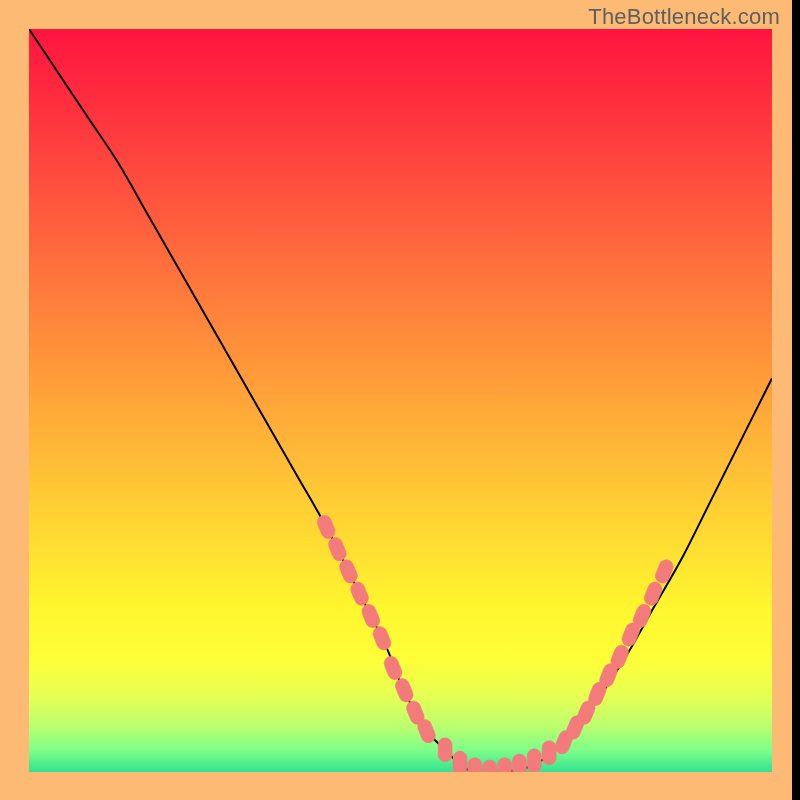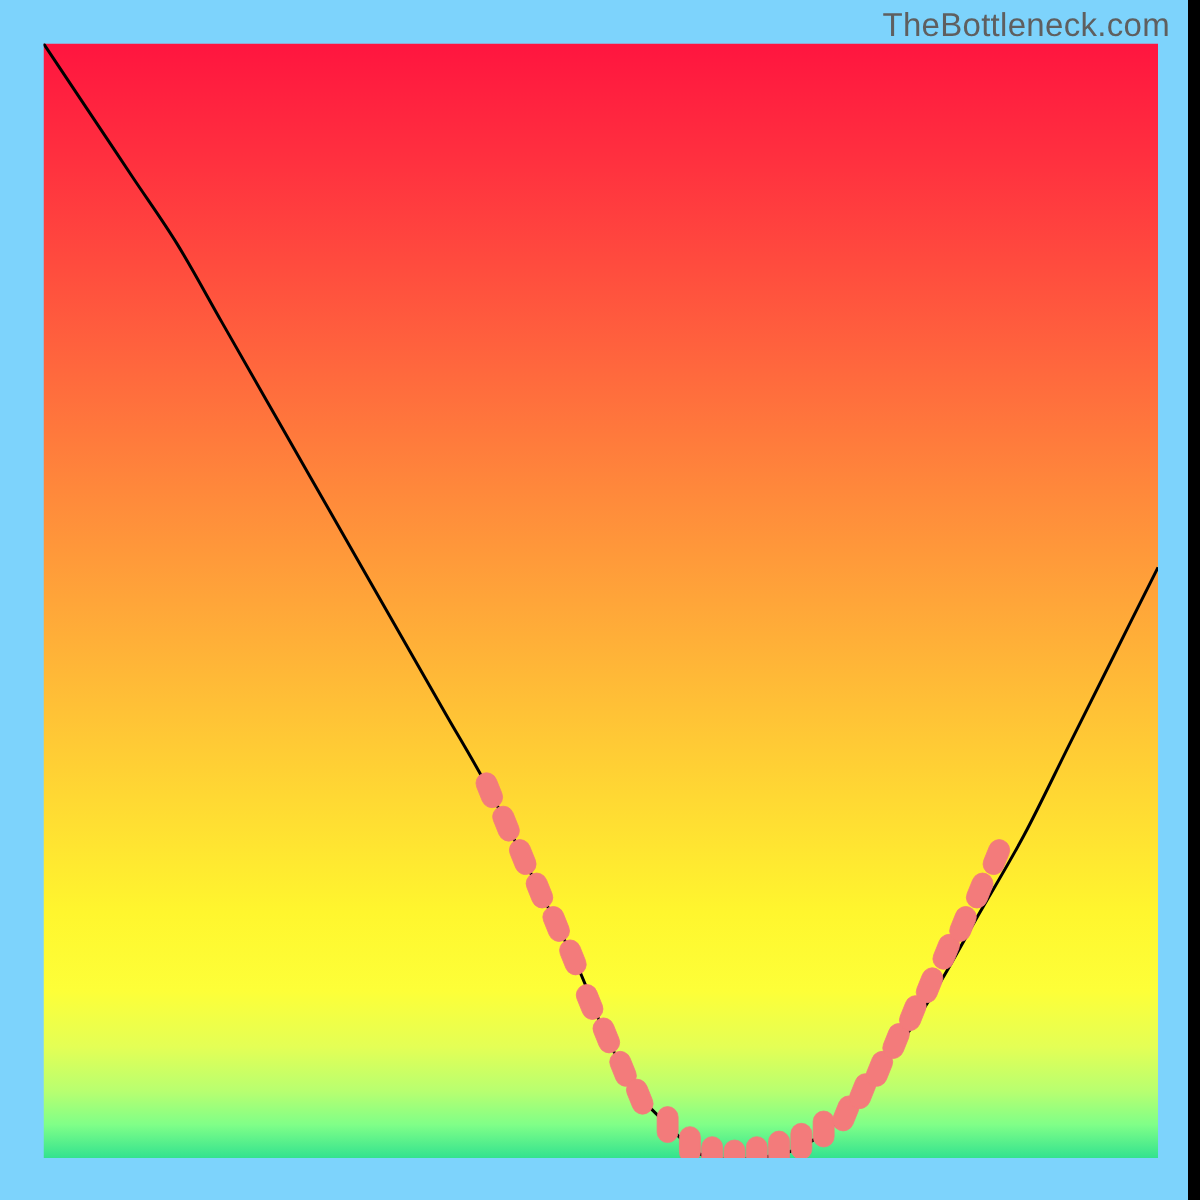--- a/index.html
+++ b/index.html
@@ -7,21 +7,21 @@
     padding: 0;
     width: 800px;
     height: 800px;
     background: #000000;
     overflow: hidden;
   }
   .stage {
     position: relative;
     width: 792px;
     height: 800px;
-    background: #7dd3fc;
+    background: #fdba74;
   }
   .watermark {
     position: absolute;
     top: 4px;
     right: 12px;
     font-family: Arial, Helvetica, sans-serif;
     font-size: 22px;
     font-weight: 400;
     color: #5f5f5f;
     letter-spacing: 0.2px;

